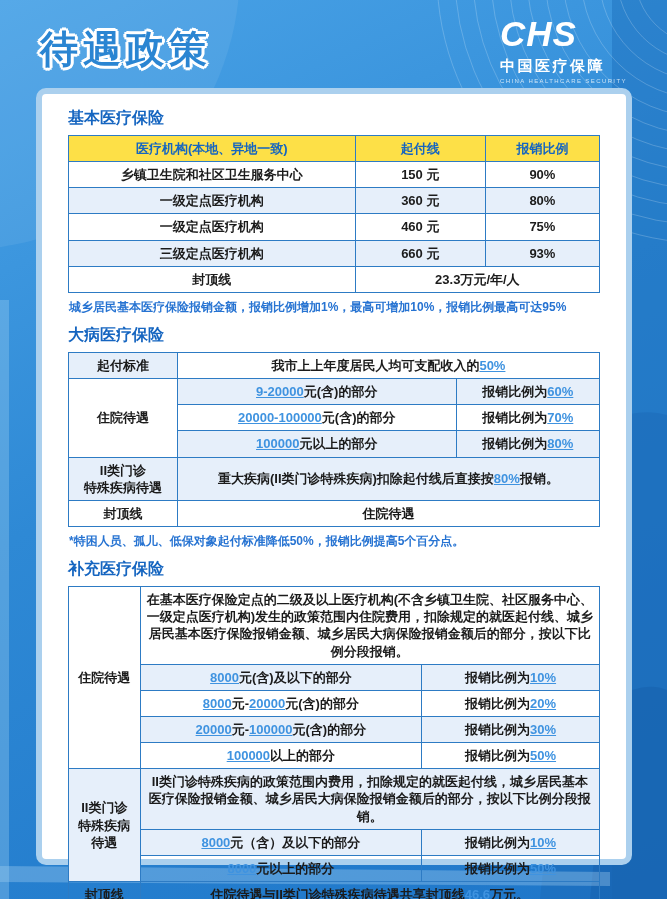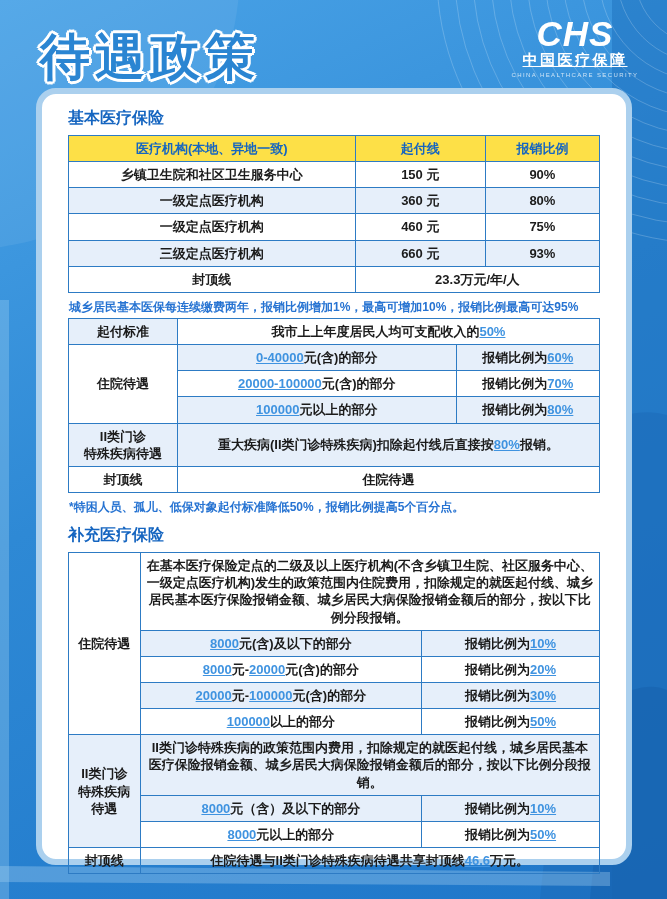--- a/index.html
+++ b/index.html
@@ -3,33 +3,33 @@
 <meta charset="utf-8">
 <style>
   html,body{margin:0;padding:0;}
   body{width:667px;height:899px;overflow:hidden;font-family:"Liberation Sans","DejaVu Sans",sans-serif;}
   .page{position:relative;width:667px;height:899px;overflow:hidden;background:linear-gradient(155deg,#4aa3e7 0%,#2e89d5 45%,#1e76c9 100%);}
   .bg-svg{position:absolute;left:0;top:0;z-index:0;}
 
   
   .page-title{
     position:absolute;left:40px;top:24px;z-index:2;
-    font-size:50px;font-weight:900;letter-spacing:5px;color:#2a85d2;
+    font-size:38px;font-weight:900;letter-spacing:5px;color:#2a85d2;
     text-shadow:-2px -2px 0 #fff,0 -2px 0 #fff,2px -2px 0 #fff,-2px 0 0 #fff,2px 0 0 #fff,
                 -2px 2px 0 #fff,0 2px 0 #fff,2px 2px 0 #fff,-3px 0 0 #fff,3px 0 0 #fff,0 3px 0 #fff,0 -3px 0 #fff;
   }
-  .logo{position:absolute;left:500px;top:16px;width:150px;text-align:center;z-index:2;color:#fff;}
+  .logo{position:absolute;left:500px;top:16px;width:150px;z-index:2;color:#fff;}
   .logo-abbr{font-size:35px;font-weight:900;font-style:italic;letter-spacing:1px;line-height:1.0;}
-  .logo-cn{font-size:15px;font-weight:bold;letter-spacing:2.5px;margin-top:0;text-decoration:underline;}
+  .logo-cn{font-size:15px;font-weight:bold;letter-spacing:2.5px;margin-top:6px;}
   .logo-en{font-size:6px;letter-spacing:1.4px;opacity:.75;margin-top:2px;}
 
   
   .panel{
     position:absolute;left:36px;top:88px;width:596px;height:777px;z-index:1;
-    box-sizing:border-box;background:#ffffff;border:6px solid #abd0ee;border-radius:20px;
+    box-sizing:border-box;background:#ffffff;border:6px solid #abd0ee;border-radius:10px;
     padding:12px 26px 10px 26px;
   }
   .sec-title{color:#1565c0;font-size:16px;font-weight:bold;margin:9px 0 6px 0;}
   .sec-title:first-child{margin-top:2px;}
   .note{color:#2673d2;font-size:12px;font-weight:bold;margin:6px 0 2px 1px;white-space:nowrap;}
 
   
   table.tbl{width:100%;border-collapse:collapse;table-layout:fixed;}
   .tbl th,.tbl td{
     border:1.5px solid #2d7bc4;padding:4px 5px;text-align:center;vertical-align:middle;
@@ -112,36 +112,37 @@
         <td class="bgb">三级定点医疗机构</td>
         <td class="bgb">660 元</td>
         <td class="bgb">93%</td>
       </tr>
       <tr>
         <td>封顶线</td>
         <td colspan="2">23.3万元/年/人</td>
       </tr>
     </tbody>
       </table>
-    <div class="note">城乡居民基本医保每连续缴费两年，报销比例增加1%，最高可增加10%，报销比例最高可达95%</div>
-
+    <div class="note">城乡居民基本医疗保险报销金额，报销比例增加1%，最高可增加10%，报销比例最高可达95%</div>
+
+    <div class="sec-title">大病医疗保险</div>
     <table class="tbl">
       <colgroup>
           <col style="width:20.5%">
           <col style="width:52.5%">
           <col style="width:27%">
         </colgroup>
       <tbody>
           <tr>
         <td class="lab bgb">起付标准</td>
         <td class="left" colspan="2"><span>我市上上年度居民人均可支配收入的</span><span class="hl">50%</span></td>
       </tr>
       <tr>
         <td class="lab" rowspan="3">住院待遇</td>
-        <td class="bgb"><span class="hl">0-40000</span><span>元(含)的部分</span></td>
+        <td class="bgb"><span class="hl">9-20000</span><span>元(含)的部分</span></td>
         <td class="bgb"><span>报销比例为</span><span class="hl">60%</span></td>
       </tr>
       <tr>
         <td><span class="hl">20000-100000</span><span>元(含)的部分</span></td>
         <td><span>报销比例为</span><span class="hl">70%</span></td>
       </tr>
       <tr>
         <td class="bgb"><span class="hl">100000</span><span>元以上的部分</span></td>
         <td class="bgb"><span>报销比例为</span><span class="hl">80%</span></td>
       </tr>

